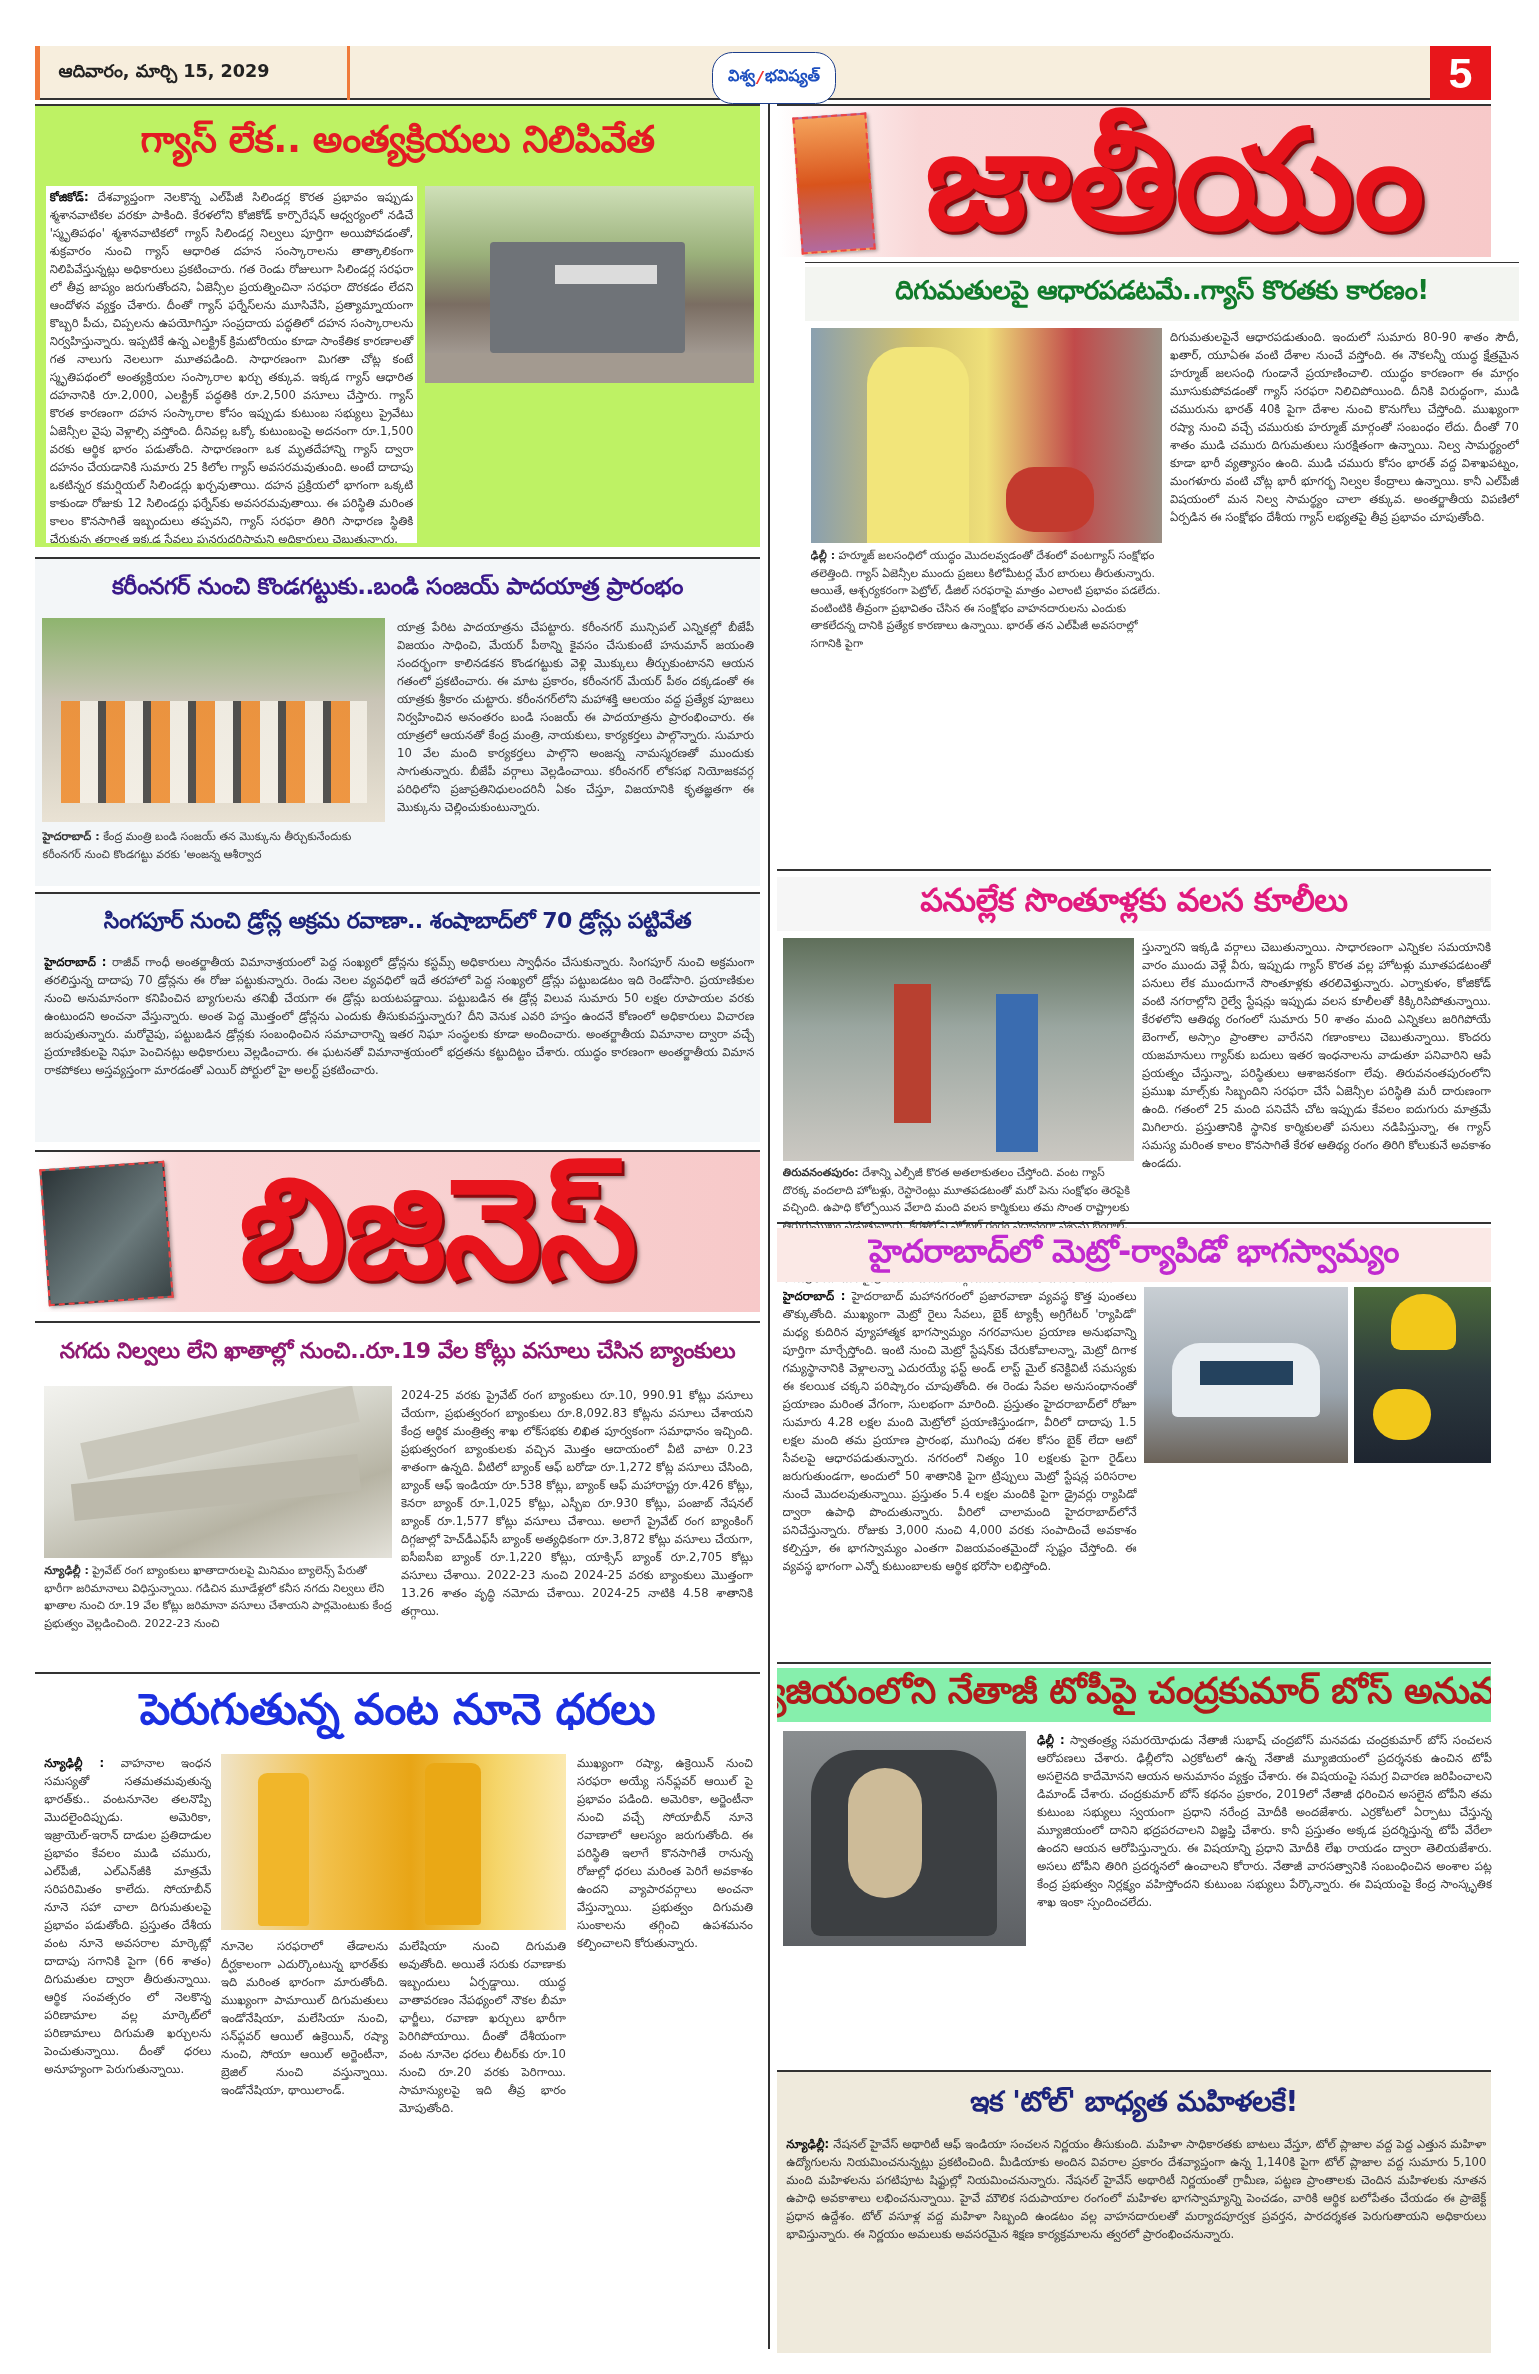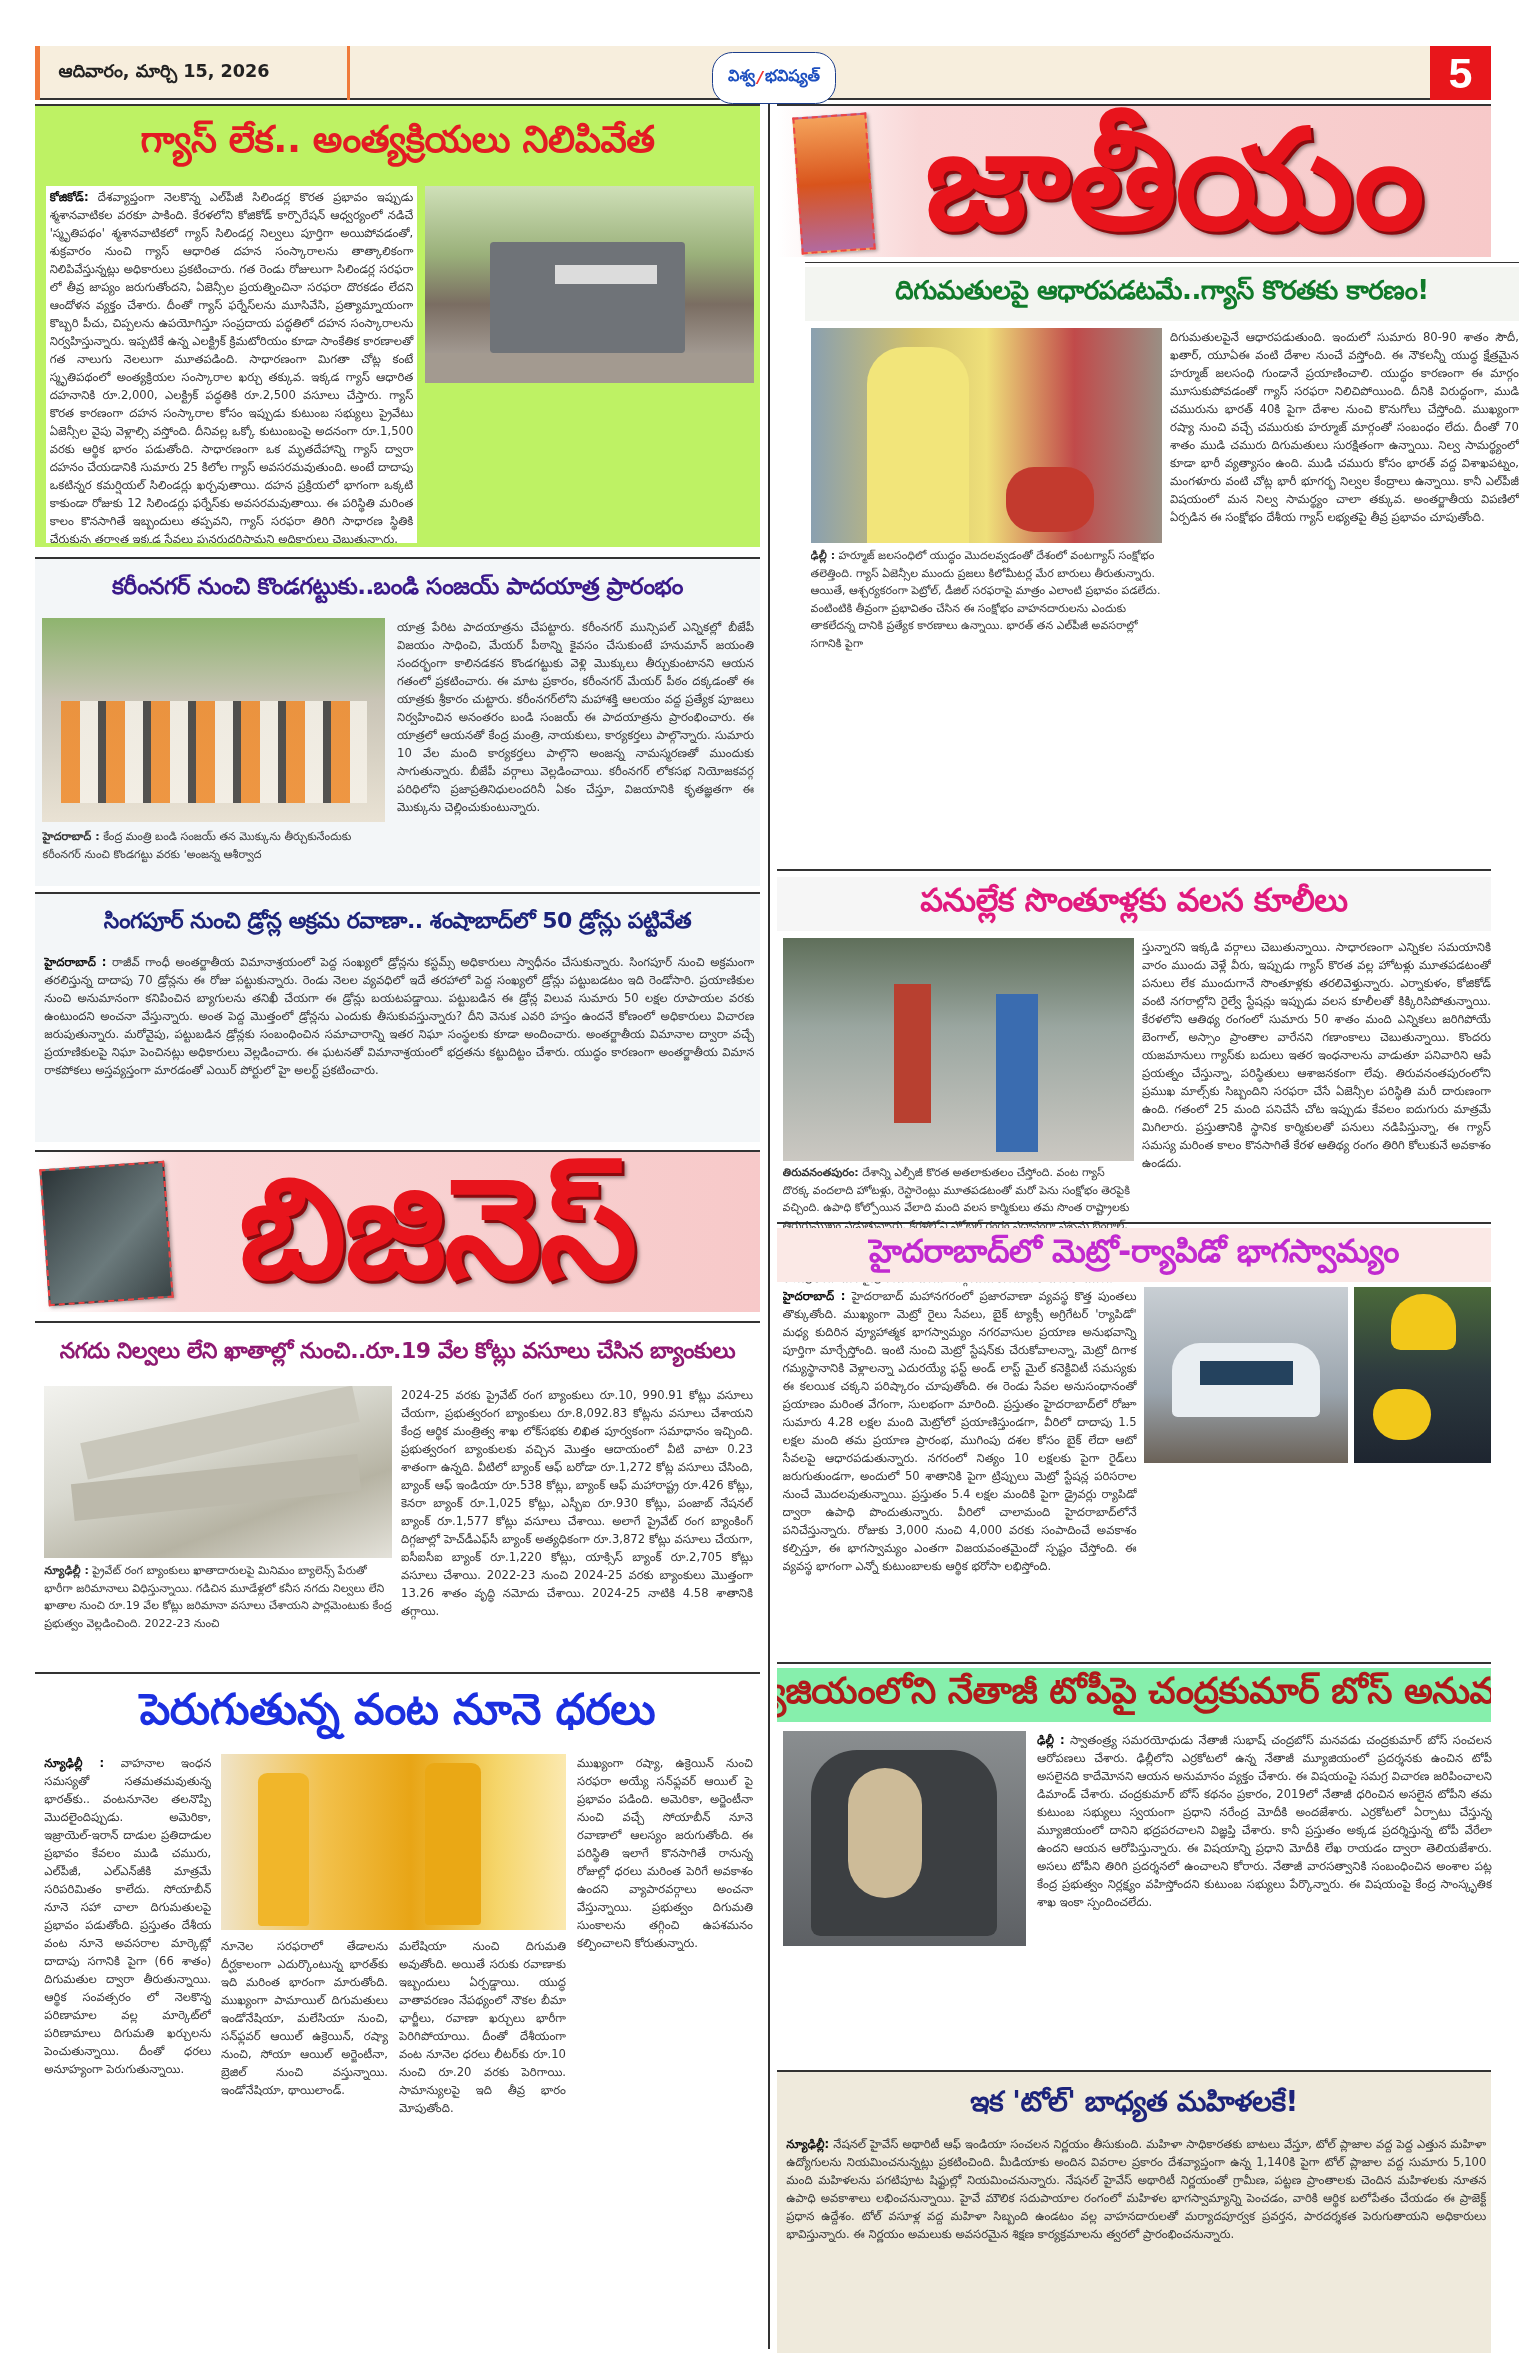--- a/index.html
+++ b/index.html
@@ -34,21 +34,21 @@
 
   .section-banner { position: absolute; left: 0; width: 100%; background: linear-gradient(90deg,#fff 0%, #f9d7d7 20%, #f7c9c9 100%); overflow: hidden; }
   .banner-thumb { position: absolute; transform: rotate(-4deg); border: 2.8px dashed #e44; box-shadow: 1.9px 1.9px 3.7px rgba(0,0,0,.3); }
   .banner-text { position: absolute; color: #e8141c; font-weight: bold;
     text-shadow: 2.8px 2.8px 0 #8a0a0e, 4.6px 4.6px 3.7px rgba(0,0,0,.35); letter-spacing: -1.9px; }
 </style>
 </head>
 <body>
 
 <div class="masthead">
-  <div class="mh-date">ఆదివారం, మార్చి 15, 2026</div>
+  <div class="mh-date">ఆదివారం, మార్చి 15, 2029</div>
   <div class="mh-logo">
     <span>విశ్వ</span>
     <span class="slash">/</span>
     <span>భవిష్యత్</span>
   </div>
   <div class="mh-page">5</div>
 </div>
 
 <div class="vdivider"></div>
 
@@ -73,21 +73,21 @@
       <div style="position:absolute;left:18.6px;top:83px;width:306px;height:102px;background:repeating-linear-gradient(90deg,#f08a2a 0 18.6px,#f5f1e8 18.6px 37px,#3a3a3a 37px 45px);opacity:.85;"></div>
     </div>
     <div class="caption" style="left:7.4px; top:269px; width:343px; height:56px;">
       <b>హైదరాబాద్ :</b>
       <span>కేంద్ర మంత్రి బండి సంజయ్ తన మొక్కును తీర్చుకునేందుకు కరీంనగర్ నుంచి కొండగట్టు వరకు 'అంజన్న ఆశీర్వాద</span>
     </div>
     <div class="body" style="left:362px; top:59px; width:357px; height:264px;">యాత్ర పేరిట పాదయాత్రను చేపట్టారు. కరీంనగర్ మున్సిపల్ ఎన్నికల్లో బీజేపీ విజయం సాధించి, మేయర్ పీఠాన్ని కైవసం చేసుకుంటే హనుమాన్ జయంతి సందర్భంగా కాలినడకన కొండగట్టుకు వెళ్లి మొక్కులు తీర్చుకుంటానని ఆయన గతంలో ప్రకటించారు. ఈ మాట ప్రకారం, కరీంనగర్ మేయర్ పీఠం దక్కడంతో ఈ యాత్రకు శ్రీకారం చుట్టారు. కరీంనగర్‌లోని మహాశక్తి ఆలయం వద్ద ప్రత్యేక పూజలు నిర్వహించిన అనంతరం బండి సంజయ్ ఈ పాదయాత్రను ప్రారంభించారు. ఈ యాత్రలో ఆయనతో కేంద్ర మంత్రి, నాయకులు, కార్యకర్తలు పాల్గొన్నారు. సుమారు 10 వేల మంది కార్యకర్తలు పాల్గొని అంజన్న నామస్మరణతో ముందుకు సాగుతున్నారు. బీజేపీ వర్గాలు వెల్లడించాయి. కరీంనగర్ లోకసభ నియోజకవర్గ పరిధిలోని ప్రజాప్రతినిధులందరినీ ఏకం చేస్తూ, విజయానికి కృతజ్ఞతగా ఈ మొక్కును చెల్లించుకుంటున్నారు.</div>
   </div>
 
   <div class="story" style="top:788px; height:250px; background:#f3f6f8;">
-    <div class="hl" style="position:absolute; left:0; top:5.6px; width:100%; height:48px; font-size:22px; color:#1d237a;">సింగపూర్ నుంచి డ్రోన్ల అక్రమ రవాణా.. శంషాబాద్‌లో 50 డ్రోన్లు పట్టివేత</div>
+    <div class="hl" style="position:absolute; left:0; top:5.6px; width:100%; height:48px; font-size:22px; color:#1d237a;">సింగపూర్ నుంచి డ్రోన్ల అక్రమ రవాణా.. శంషాబాద్‌లో 70 డ్రోన్లు పట్టివేత</div>
     <div class="body" style="left:9.3px; top:59px; width:710px; height:186px;">
       <b>హైదరాబాద్ :</b>
       <span>రాజీవ్ గాంధీ అంతర్జాతీయ విమానాశ్రయంలో పెద్ద సంఖ్యలో డ్రోన్లను కస్టమ్స్ అధికారులు స్వాధీనం చేసుకున్నారు. సింగపూర్ నుంచి అక్రమంగా తరలిస్తున్న దాదాపు 70 డ్రోన్లను ఈ రోజు పట్టుకున్నారు. రెండు నెలల వ్యవధిలో ఇదే తరహాలో పెద్ద సంఖ్యలో డ్రోన్లు పట్టుబడటం ఇది రెండోసారి. ప్రయాణికుల నుంచి అనుమానంగా కనిపించిన బ్యాగులను తనిఖీ చేయగా ఈ డ్రోన్లు బయటపడ్డాయి. పట్టుబడిన ఈ డ్రోన్ల విలువ సుమారు 50 లక్షల రూపాయల వరకు ఉంటుందని అంచనా వేస్తున్నారు. అంత పెద్ద మొత్తంలో డ్రోన్లను ఎందుకు తీసుకువస్తున్నారు? దీని వెనుక ఎవరి హస్తం ఉందనే కోణంలో అధికారులు విచారణ జరుపుతున్నారు. మరోవైపు, పట్టుబడిన డ్రోన్లకు సంబంధించిన సమాచారాన్ని ఇతర నిఘా సంస్థలకు కూడా అందించారు. అంతర్జాతీయ విమానాల ద్వారా వచ్చే ప్రయాణికులపై నిఘా పెంచినట్లు అధికారులు వెల్లడించారు. ఈ ఘటనతో విమానాశ్రయంలో భద్రతను కట్టుదిట్టం చేశారు. యుద్ధం కారణంగా అంతర్జాతీయ విమాన రాకపోకలు అస్తవ్యస్తంగా మారడంతో ఎయిర్ పోర్టులో హై అలర్ట్ ప్రకటించారు.</span>
     </div>
   </div>
 
   <div class="section-banner" style="top:1046px; height:162px; border-top:2.8px solid #333;">
     <div class="banner-thumb" style="left:9.3px; top:13px; width:125px; height:137px; background:linear-gradient(135deg,#2c3538,#6b7a7c 60%,#3a4446);"></div>
     <div class="banner-text" style="left:204px; top:-5.6px; font-size:139px; line-height:167px;">బిజినెస్</div>
   </div>

